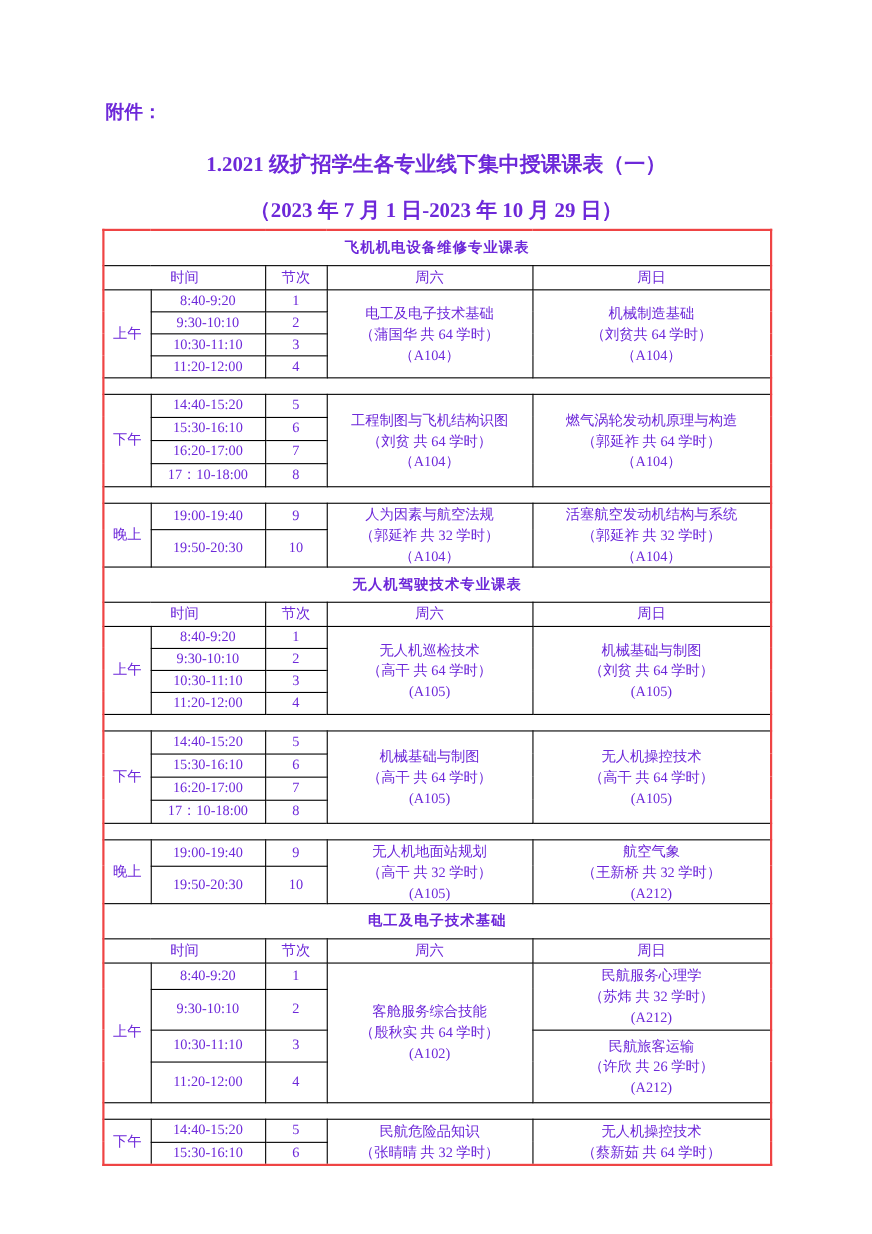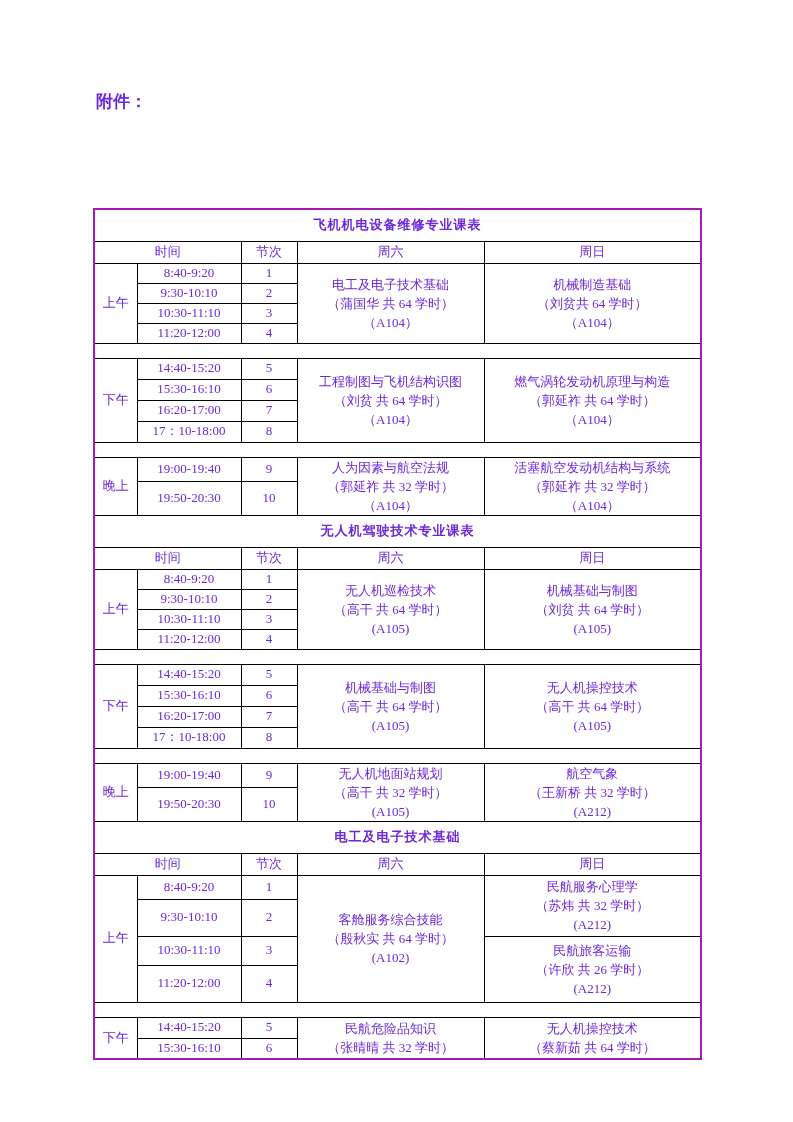--- a/index.html
+++ b/index.html
@@ -6,21 +6,21 @@
   .page{
     position:relative;width:793px;height:1122px;background:#ffffff;
     font-family:"Liberation Serif","DejaVu Serif",serif;color:#6d28d9;
     margin:0 auto;overflow:hidden;
   }
   .attachment{position:absolute;left:96px;top:90px;font-size:17px;font-weight:bold;}
   .doc-title{position:absolute;left:0;top:136px;width:100%;text-align:center;font-size:19px;font-weight:bold;}
   .doc-date{position:absolute;left:0;top:178px;width:100%;text-align:center;font-size:19px;font-weight:bold;}
   table.schedule{
     position:absolute;left:93px;top:208px;width:607px;
-    border-collapse:collapse;table-layout:fixed;border:2px solid #a21caf;
+    border-collapse:collapse;table-layout:fixed;border:2px solid #ef4444;
   }
   table.schedule td{
     border:1px solid #000;text-align:center;vertical-align:middle;
     padding:0;font-size:13px;line-height:1.25;overflow:hidden;
   }
   td.tbl-title{font-size:17px;font-weight:bold;letter-spacing:1px;}
   tr.r-title{height:32px;}
   tr.r-head{height:22px;}
   tr.r-head td{font-size:13px;text-align:center;}
   tr.h20{height:20px;}
@@ -34,20 +34,22 @@
   td.time,td.per{font-size:13.5px;}
   td.sess{font-size:13.5px;}
   td.course div{font-size:13px;line-height:19px;text-align:center;}
 </style>
 </head>
 <body>
 
 <div class="page">
 
   <div class="attachment">附件：</div>
+  <div class="doc-title">1.2021 级扩招学生各专业线下集中授课课表（一）</div>
+  <div class="doc-date">（2023 年 7 月 1 日-2023 年 10 月 29 日）</div>
 
   <table class="schedule">
     <colgroup>
       <col style="width:43px">
         <col style="width:104px">
         <col style="width:56px">
         <col style="width:187px">
         <col style="width:217px">
     </colgroup>
     <tbody>

